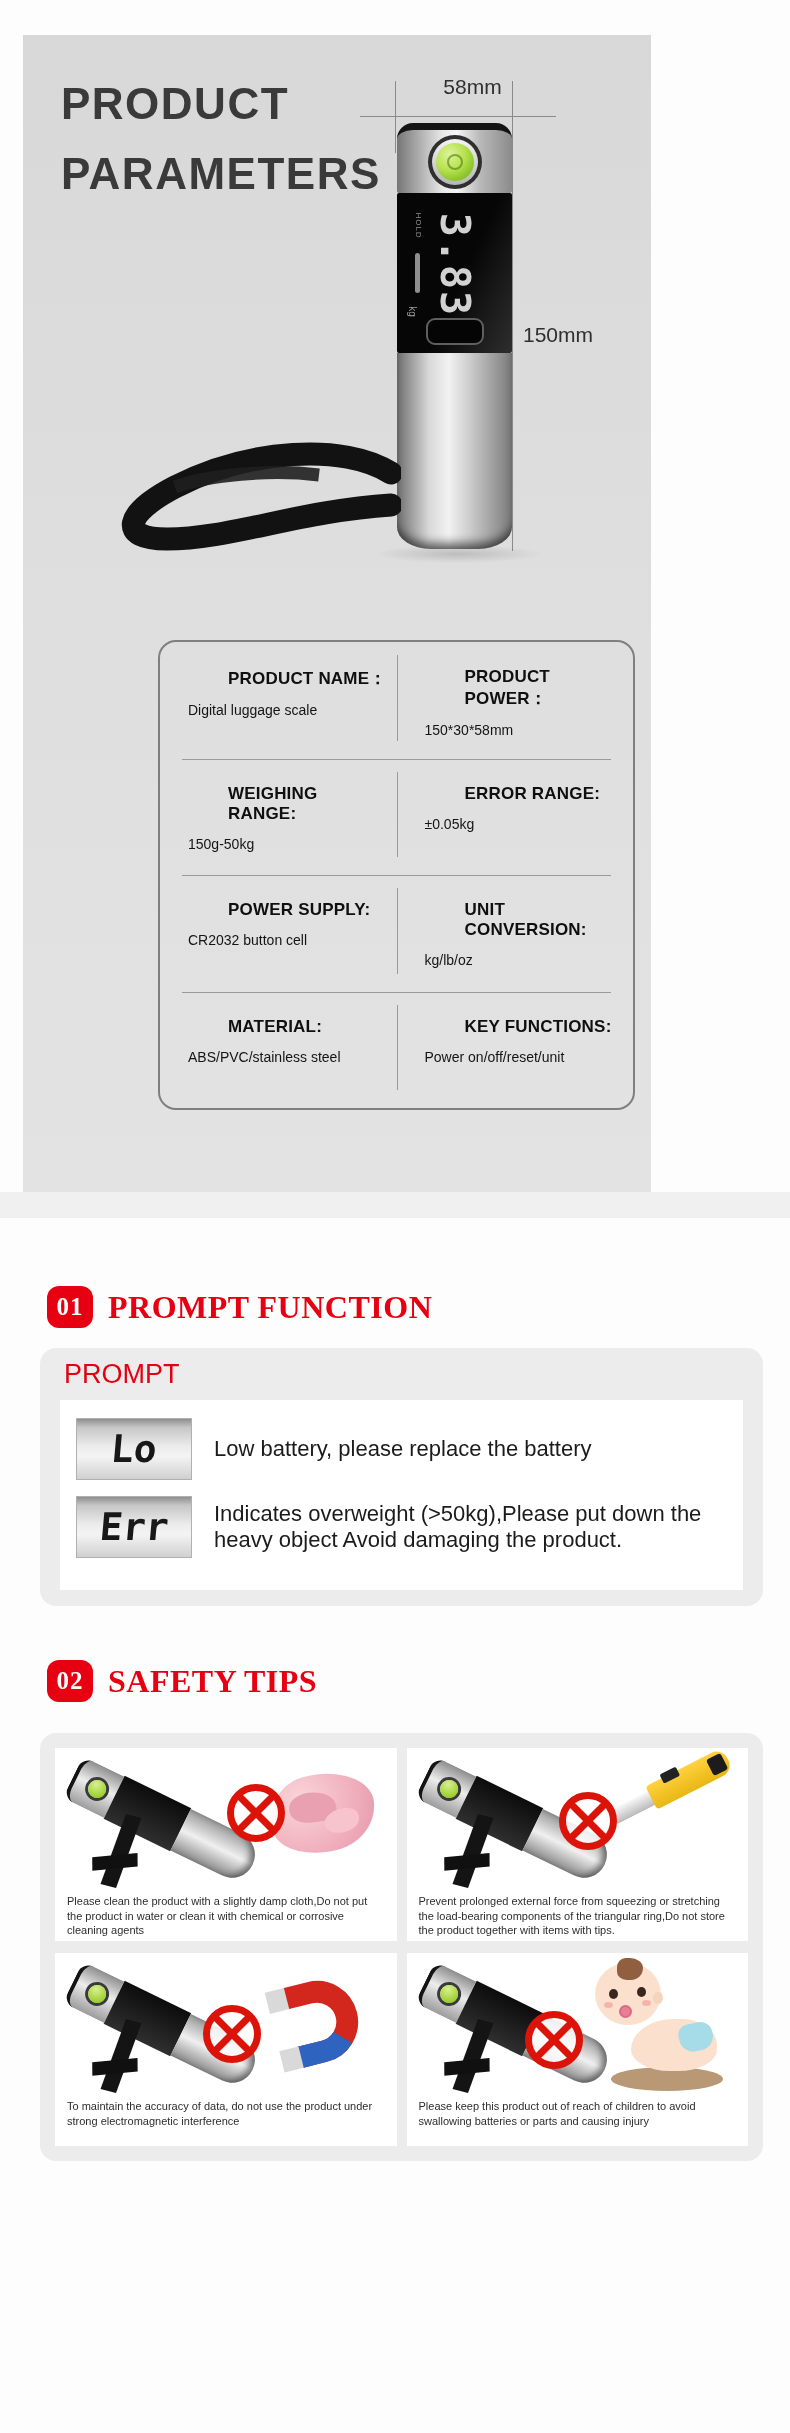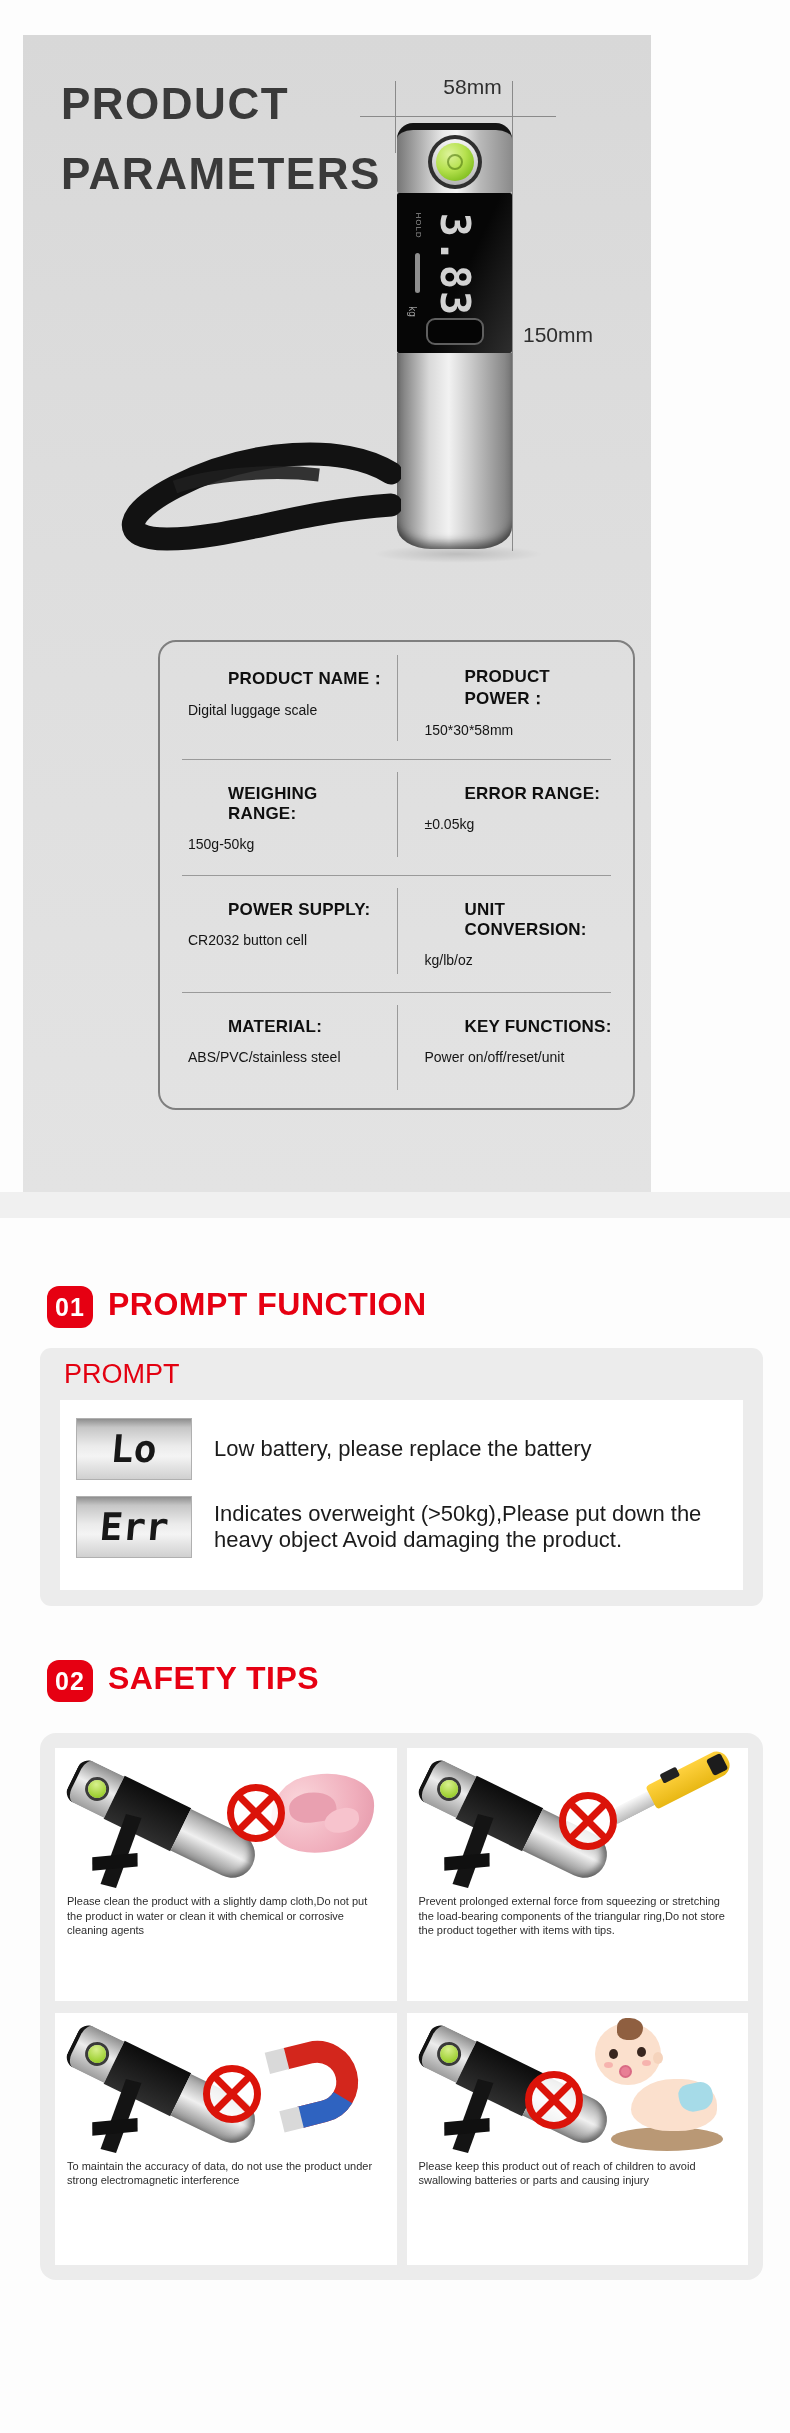--- a/index.html
+++ b/index.html
@@ -66,43 +66,43 @@
     border:2px solid #7f7f7f; border-radius:18px; display:flex; flex-direction:column; }
   .spec-row { flex:1; position:relative; display:flex; }
   .spec-row:not(:first-child)::before { content:""; position:absolute; top:0; left:22px; right:22px;
     height:1px; background:#9a9a9a; }
   .spec-vdiv { position:absolute; left:50%; top:13px; bottom:18px; width:1px; background:#9a9a9a; }
   .spec-cell { width:50%; padding:25px 8px 0 28px; }
   .spec-lbl { font-size:17px; font-weight:700; color:#0f0f0f; letter-spacing:.2px;margin-left:40px; }
   .spec-val { font-size:14px; color:#141414; margin-top:12px; }
 
   
-  .section-head { position:absolute; left:47px; display:flex; align-items:flex-start; gap:15px; }
+  .section-head { position:absolute; left:47px; display:flex; align-items:center; gap:15px;font-family:Liberation Serif, serif; }
   .head-1 { top:1286px; } .head-2 { top:1660px; }
   .badge { width:46px; height:42px; background:#e60012; border-radius:12px; color:#ffffff;
     font-size:25px; font-weight:700; display:flex; align-items:center; justify-content:center;
     letter-spacing:1px; }
   .section-title { font-size:32px; font-weight:800; color:#e60012; letter-spacing:.5px; }
 
   
   .prompt-box { position:absolute; left:40px; top:1348px; width:723px; height:258px;
-    background:#ececec; border-radius:11px; }
+    background:#ececec; border-radius:16px; }
   .prompt-label { position:absolute; left:24px; top:11px; font-size:27px; color:#e30010; }
   .prompt-inner { position:absolute; left:20px; top:52px; width:683px; height:190px;
     background:#ffffff; padding:18px 0 0 16px; }
   .prompt-row { display:flex; align-items:center; gap:22px; margin-bottom:16px; }
   .lcd { width:116px; height:62px; flex:none; border:1px solid #b0b0b0;
     background:linear-gradient(180deg,#8f8f8f 0%,#c6c6c6 14%,#ebebeb 45%,#f4f4f4 62%,#d0d0d0 100%);
     display:flex; align-items:center; justify-content:center; }
   .lcd span { font-family:"DejaVu Sans Mono", monospace; font-weight:700; font-size:38px;
     color:#181818; transform:skewX(-5deg); }
   .prompt-text { font-size:22px; color:#1b1b1b; line-height:1.18; max-width:505px; }
 
   
-  .safety-box { position:absolute; left:40px; top:1733px; width:723px; height:547px;
+  .safety-box { position:absolute; left:40px; top:1733px; width:723px; height:428px;
     background:#ececec; border-radius:16px; padding:15px;
     display:grid; grid-template-columns:1fr 1fr; grid-template-rows:1fr 1fr; gap:12px 10px; }
   .safety-card { background:#ffffff; overflow:hidden; position:relative; display:flex; flex-direction:column; }
   .card-art { height:146px; position:relative; flex:none; }
   .card-caption { padding:0 12px; font-size:11px; line-height:1.32; color:#2d2d2d; }
 
   
   .mini-scale { position:absolute; left:16px; top:14px; width:200px; height:46px;
     transform:rotate(26deg); transform-origin:18px 23px; }
   .ms-cap { position:absolute; left:0; top:0; width:46px; height:46px; border-radius:12px 0 0 12px;

